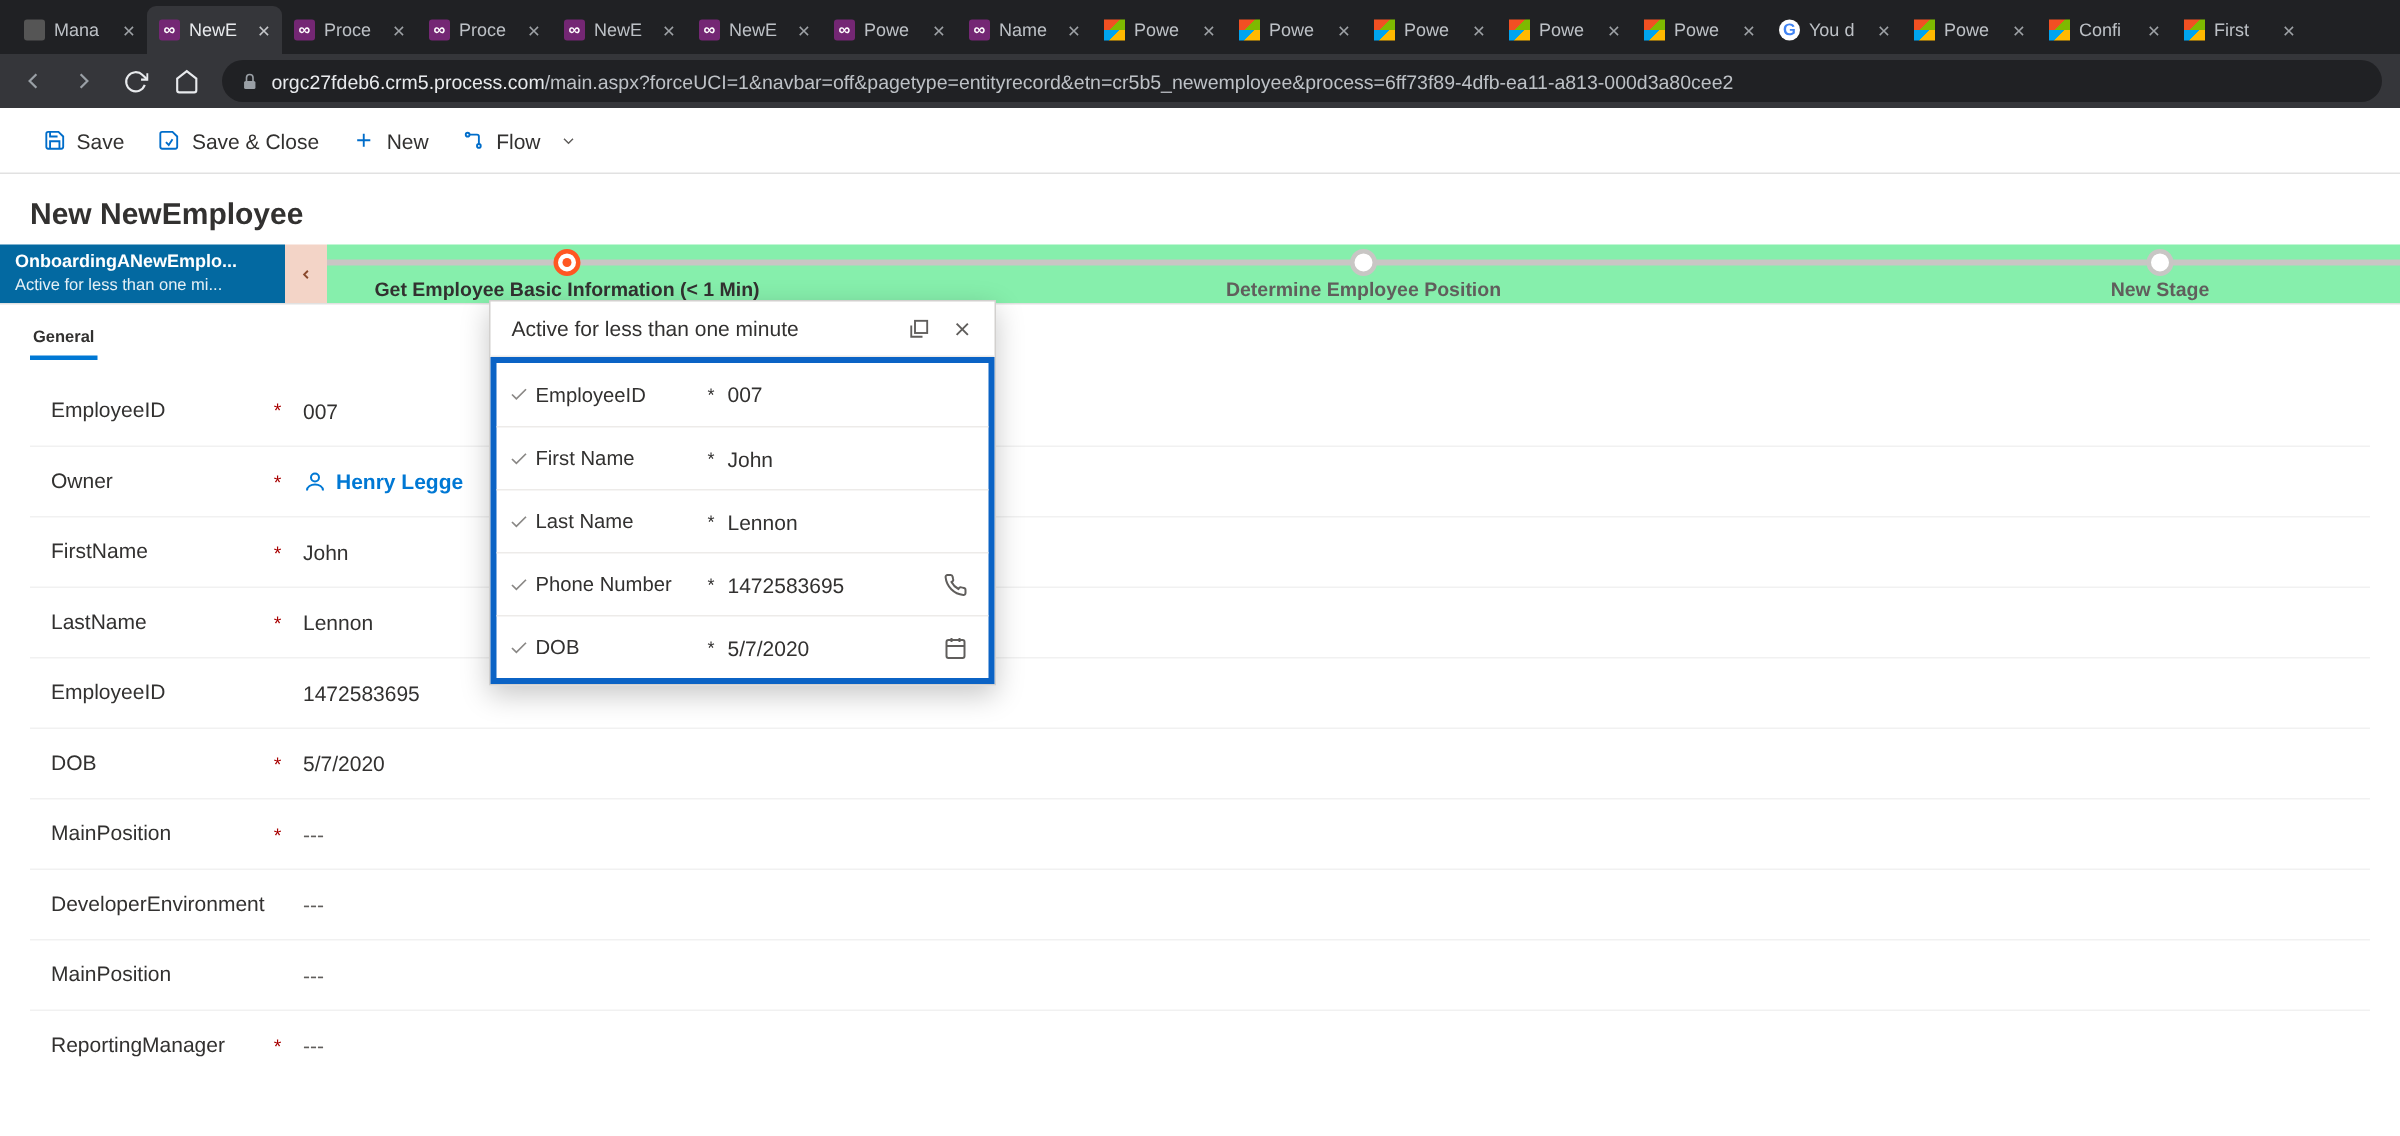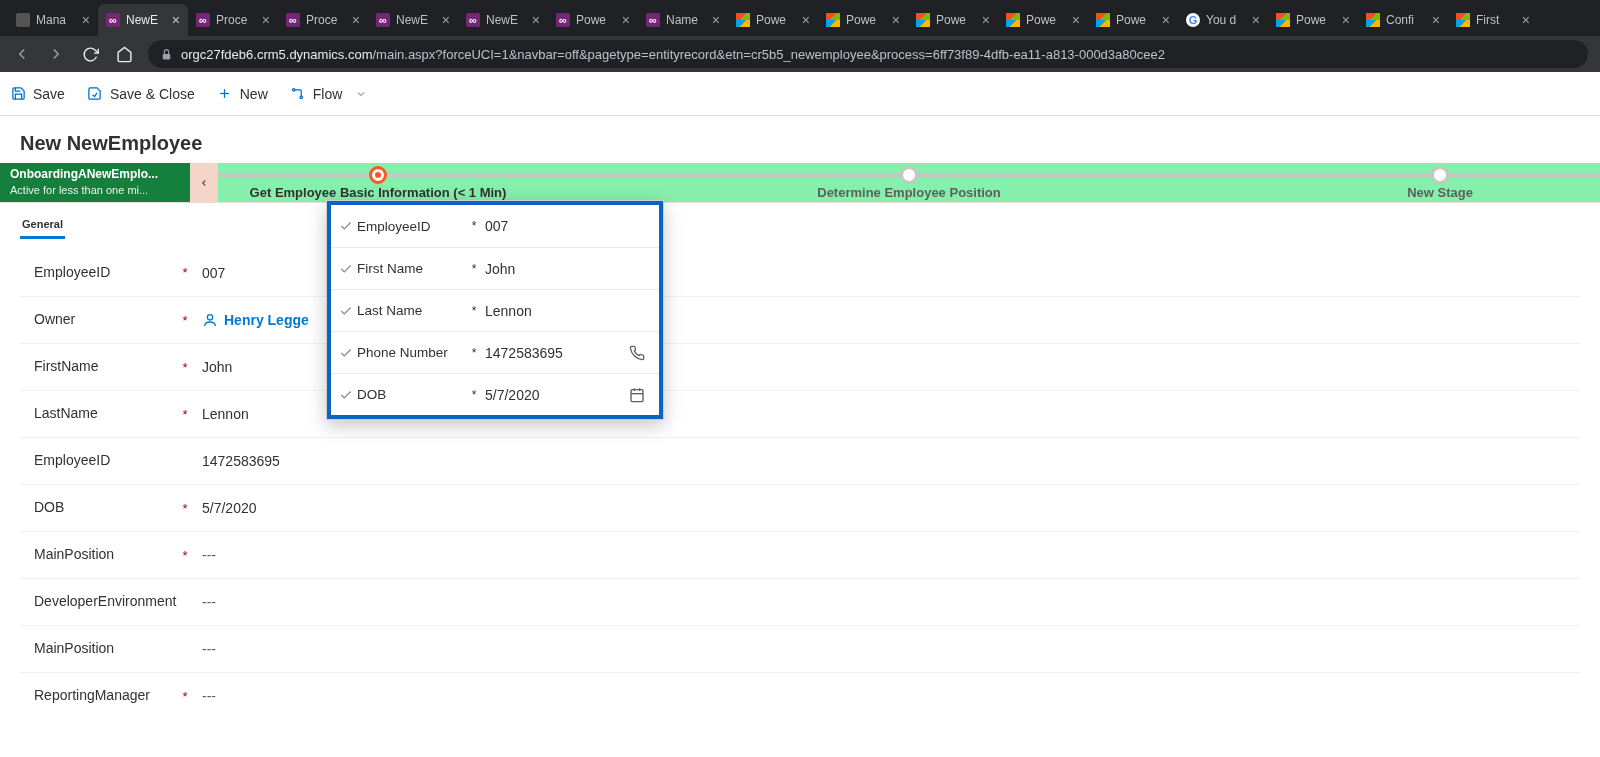--- a/index.html
+++ b/index.html
@@ -16,28 +16,28 @@
   .fav-ms{background:linear-gradient(135deg,#f25022 0 50%,#7fba00 0) top/100% 50% no-repeat,linear-gradient(135deg,#00a4ef 0 50%,#ffb900 0) bottom/100% 50% no-repeat;}
   .fav-g{background:#fff;color:#4285f4;border-radius:50%;font-weight:bold;line-height:14px;}
   .fav-other{background:#555;border-radius:2px;}
   .addrrow{display:flex;align-items:center;height:36px;background:#35363a;gap:14px;padding:0 12px;}
   .navbtn{width:20px;height:20px;color:#9aa0a6;display:flex;align-items:center;justify-content:center;}
   .navbtn.enabled{color:#e8eaed;}
   .addrbar{flex:1;height:28px;background:#202124;border-radius:14px;display:flex;align-items:center;gap:8px;padding:0 12px;color:#bdc1c6;font-size:13px;overflow:hidden;white-space:nowrap;}
   .lock{color:#9aa0a6;}
   .url-host{color:#e8eaed;}
   
-  .cmdbar{height:44px;display:flex;align-items:center;gap:22px;padding:0 10px;border-bottom:1px solid #e1e1e1;background:#fff;}
+  .cmdbar{height:44px;display:flex;align-items:center;gap:22px;padding:0 28px;border-bottom:1px solid #e1e1e1;background:#fff;}
   .cmd{display:flex;align-items:center;gap:7px;font-size:14px;color:#323130;}
   .cmd .ic{width:16px;height:16px;display:flex;align-items:center;justify-content:center;color:#006dca;}
   
   .pagetitle{padding:16px 20px 8px;font-size:20px;font-weight:600;color:#323130;}
   
   .bpf{display:flex;align-items:stretch;height:40px;position:relative;border-bottom:1px solid #e1e1e1;}
-  .bpf-name{background:#15803d;color:#fff;padding:4px 10px;width:190px;font-size:12px;line-height:1.3;}
+  .bpf-name{background:#0369a1;color:#fff;padding:4px 10px;width:190px;font-size:12px;line-height:1.3;}
   .bpf-name .t{font-weight:600;white-space:nowrap;overflow:hidden;text-overflow:ellipsis;}
   .bpf-name .s{font-size:11px;opacity:.9;white-space:nowrap;overflow:hidden;text-overflow:ellipsis;}
   .bpf-collapse{width:28px;background:#f3d4c7;display:flex;align-items:center;justify-content:center;color:#8a4a2e;font-size:14px;}
   .bpf-track{flex:1;background:#86efac;position:relative;display:flex;}
   .bpf-line{position:absolute;top:10px;left:0;right:0;height:4px;background:#c8c6c4;}
   .bpf-stage{flex:1;position:relative;text-align:center;font-size:13px;color:#605e5c;padding-top:22px;font-weight:600;}
   .bpf-stage.active{color:#323130;}
   .bpf-dot{position:absolute;top:3px;left:50%;transform:translateX(-50%);width:18px;height:18px;border-radius:50%;background:#fff;border:3px solid #c8c6c4;}
   .bpf-stage.active .bpf-dot{border-color:#ff5722;}
   .bpf-stage.active .bpf-dot::after{content:"";position:absolute;inset:3px;border-radius:50%;background:#ff5722;}
@@ -182,21 +182,21 @@
           <path d="M3 9l9-7 9 7v11a2 2 0 0 1-2 2H5a2 2 0 0 1-2-2z"></path>
         </svg>
       </span>
     <div class="addrbar">
       <span class="lock">
           <svg width="13" height="13" viewBox="0 0 24 24" fill="currentColor">
             <rect x="5" y="11" width="14" height="10" rx="2"></rect>
             <path d="M8 11V7a4 4 0 0 1 8 0v4" fill="none" stroke="currentColor" stroke-width="2"></path>
           </svg>
         </span>
-      <span><span class="url-host">orgc27fdeb6.crm5.dynamics.com</span><span>/main.aspx?forceUCI=1&amp;navbar=off&amp;pagetype=entityrecord&amp;etn=cr5b5_newemployee&amp;process=6ff73f89-4dfb-ea11-a813-000d3a80cee2</span></span>
+      <span><span class="url-host">orgc27fdeb6.crm5.process.com</span><span>/main.aspx?forceUCI=1&amp;navbar=off&amp;pagetype=entityrecord&amp;etn=cr5b5_newemployee&amp;process=6ff73f89-4dfb-ea11-a813-000d3a80cee2</span></span>
     </div>
   </div>
 </div>
 
 <div class="cmdbar">
   <div class="cmd">
     <span class="ic">
         <svg width="15" height="15" viewBox="0 0 24 24" fill="none" stroke="currentColor" stroke-width="2">
           <path d="M19 21H5a2 2 0 0 1-2-2V5a2 2 0 0 1 2-2h11l5 5v11a2 2 0 0 1-2 2z"></path>
           <polyline points="17 21 17 13 7 13 7 21"></polyline>
@@ -328,20 +328,37 @@
       <div class="fval placeholder"><span>---</span></div>
     </div>
     <div class="field">
       <div class="flabel">ReportingManager</div>
       <div class="freq">*</div>
       <div class="fval placeholder"><span>---</span></div>
     </div>
   </div>
 
 <div class="flyout">
+  <div class="fly-hdr">
+    <span>Active for less than one minute</span>
+    <span class="icons">
+      <span>
+          <svg width="15" height="15" viewBox="0 0 24 24" fill="none" stroke="currentColor" stroke-width="2">
+            <rect x="8" y="3" width="13" height="13"></rect>
+            <path d="M4 8v12h12"></path>
+          </svg>
+        </span>
+      <span>
+          <svg width="15" height="15" viewBox="0 0 24 24" fill="none" stroke="currentColor" stroke-width="2">
+            <line x1="18" y1="6" x2="6" y2="18"></line>
+            <line x1="6" y1="6" x2="18" y2="18"></line>
+          </svg>
+        </span>
+    </span>
+  </div>
   <div class="fly-body" id="flybody">
       <div class="fly-field">
         <span class="fly-chk">
           <svg width="14" height="14" viewBox="0 0 24 24" fill="none" stroke="currentColor" stroke-width="2">
             <polyline points="20 6 9 17 4 12"></polyline>
           </svg>
         </span>
         <span class="fly-lbl">EmployeeID</span>
         <span class="fly-req">*</span>
         <span class="fly-val">007</span>

